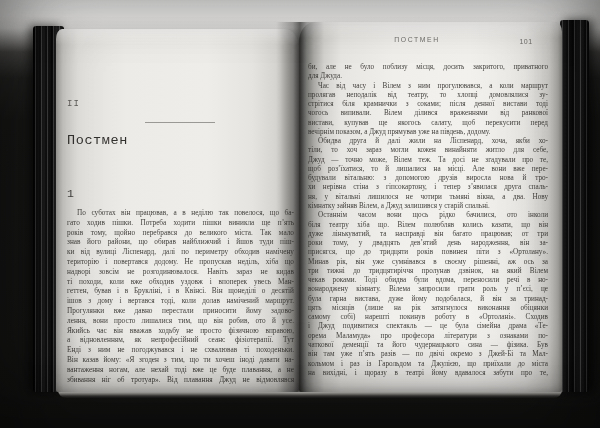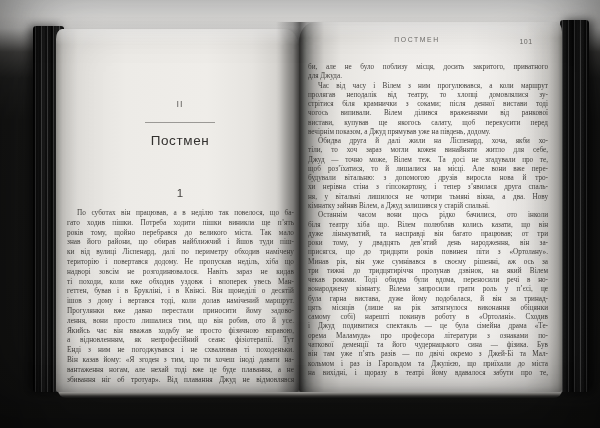--- a/index.html
+++ b/index.html
@@ -30,22 +30,22 @@
       linear-gradient(90deg,#a5a39f 0,#cbc9c5 7px,#e2e0dc 22px,#edebe7 70px,#efede9 150px,#e6e4e0 196px,#d3d1cd 224px,#a9a7a3 238px,#868481 243px);
     box-shadow:inset 0 -6px 10px -5px rgba(0,0,0,.25);}
   #page-right{left:299px;top:22px;width:263px;height:370px;
     border-radius:16px 6px 2px 2px / 20px 10px 2px 2px;
     background:linear-gradient(180deg, rgba(255,255,255,.5) 0, rgba(255,255,255,0) 16px),
       linear-gradient(90deg,#64625f 0,#939490 5px,#c7c5c1 15px,#e8e6e2 42px,#f1efec 95px,#f3f1ee 170px,#eae8e5 226px,#d8d6d2 250px,#b9b7b3 259px,#96948f 263px);
     box-shadow:inset 0 -6px 10px -5px rgba(0,0,0,.25);}
   #gutter{position:absolute;left:276px;top:22px;width:48px;height:370px;pointer-events:none;
     background:linear-gradient(90deg, rgba(10,10,10,0) 0, rgba(20,20,20,.30) 35%, rgba(5,5,5,.55) 50%, rgba(20,20,20,.28) 64%, rgba(10,10,10,0) 100%);}
   
-  .chap{position:absolute;left:11px;width:226px;text-align:center;color:#5f5d5a;
-        font-family:Liberation Sans, sans-serif;}
+  .chap{position:absolute;left:11px;width:226px;text-align:left;color:#5f5d5a;
+        font-family:Liberation Mono, monospace;}
   #chap-num{top:70px;font-size:9px;letter-spacing:1px;}
   #chap-rule{position:absolute;left:89px;top:93px;width:70px;height:1px;background:#9b9996;}
   #chap-title{top:104px;font-size:13.5px;color:#33312f;letter-spacing:.6px;}
   #sect-num{top:158px;font-size:11.5px;color:#44423f;}
   
   .rhead{position:absolute;font-family:"Liberation Sans","DejaVu Sans",sans-serif;color:#716f6c;}
   #run-title{left:8px;top:14px;width:220px;text-align:center;font-size:6.8px;letter-spacing:1.6px;}
   #folio{left:212px;top:16px;width:30px;text-align:center;font-size:7px;letter-spacing:.5px;}
   
   .body-col{position:absolute;color:#413f3c;}

